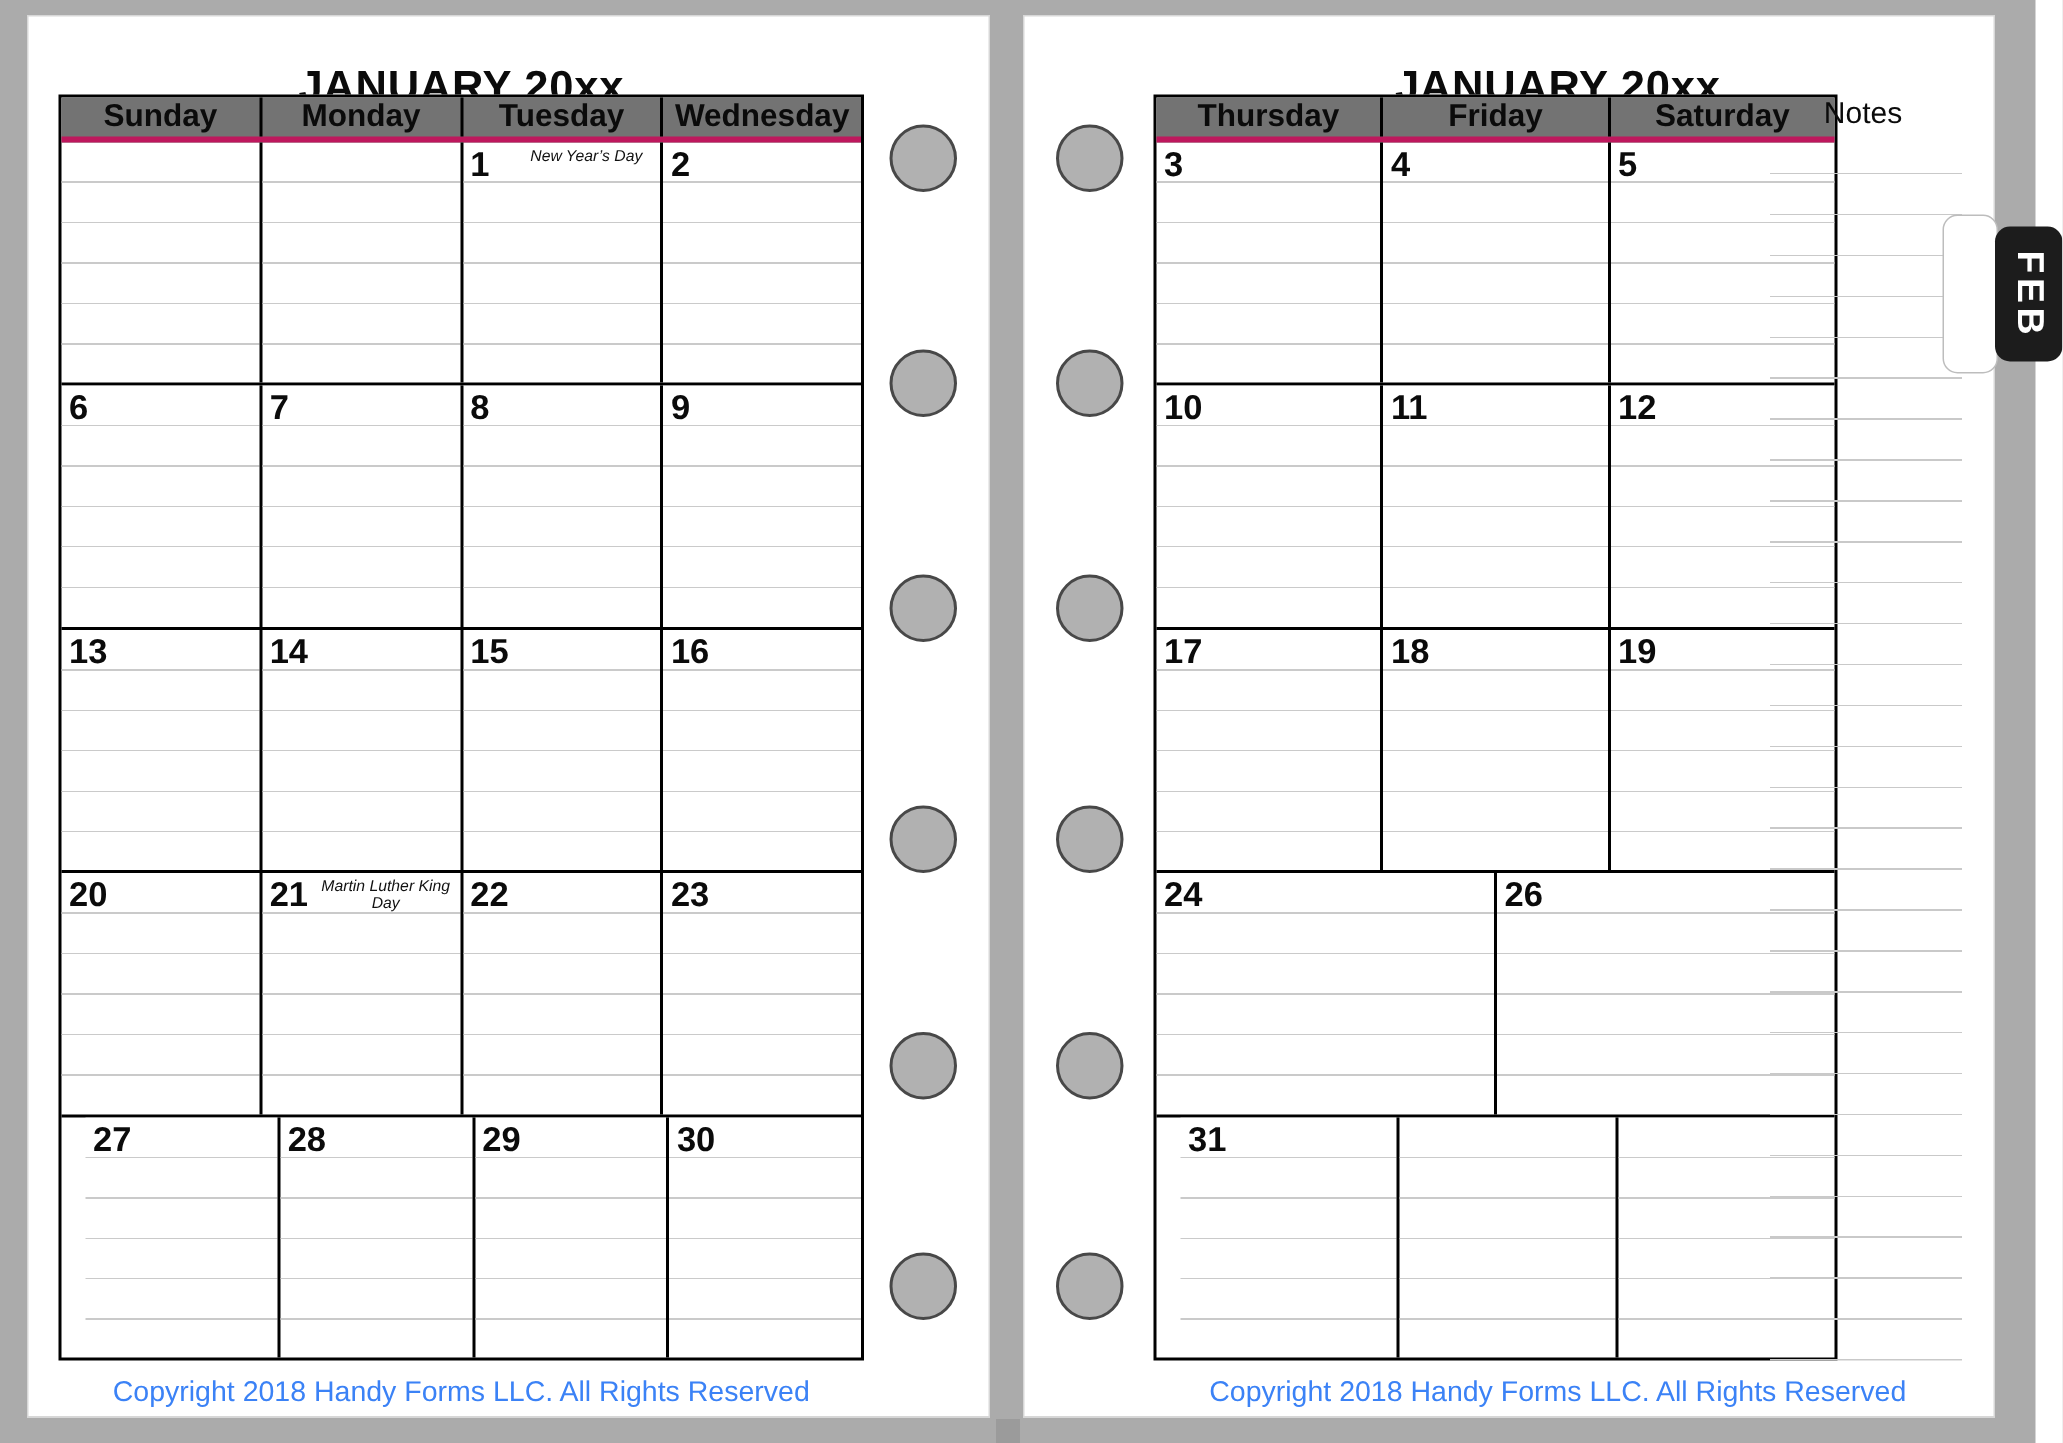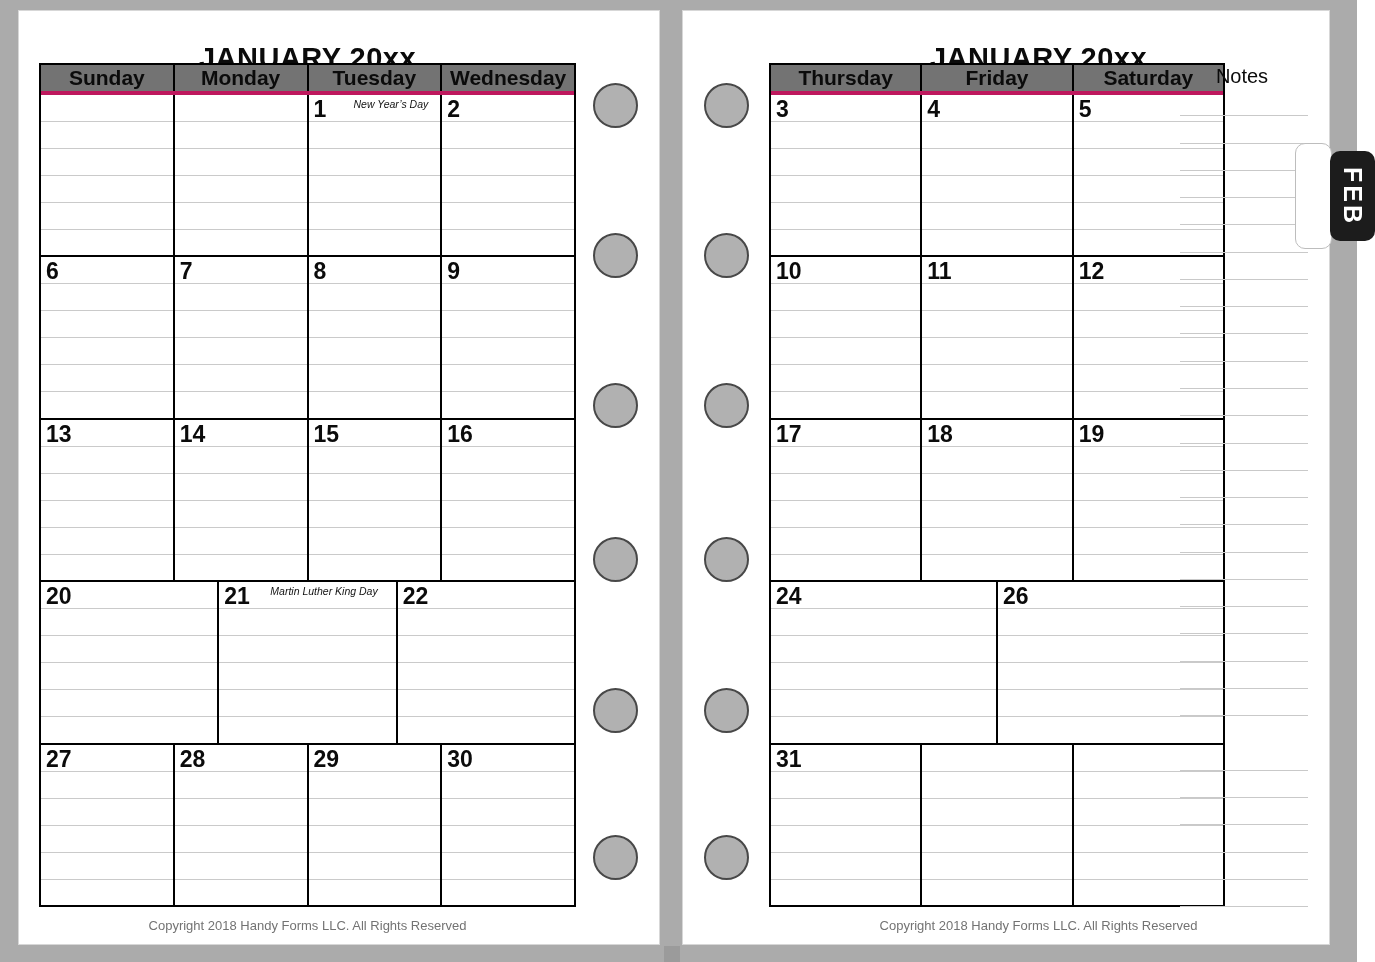--- a/index.html
+++ b/index.html
@@ -22,36 +22,36 @@
        display:flex;flex-direction:column;background:#fff;}
   .cal-left{left:20px;width:537px;}
   .cal-right{left:86px;width:456px;}
 
   .cal-header{display:flex;height:26px;flex:0 0 26px;background:#737373;border-bottom:4px solid #be185d;text-align:right;}
   .day-name{flex:1;border-right:2px solid #000;display:flex;align-items:center;justify-content:center;
             font-weight:bold;font-size:21px;color:#0b0b0b;}
   .day-name:last-child{border-right:none;}
 
   .week-row{display:flex;flex:1;border-bottom:2px solid #000;}
-  .cal .week-row:last-child{border-bottom:none;}
+  .cal .week-row:last-child{border-bottom:none;padding-left:16px;}
   .day-cell{flex:1;position:relative;border-right:2px solid #000;
     background-image:repeating-linear-gradient(to bottom,
       transparent 0, transparent 26px, #cacaca 26px, #cacaca 27px);}
   .day-cell:last-child{border-right:none;}
   .date-num{position:absolute;top:0;left:5px;font-weight:bold;font-size:23px;line-height:28px;color:#0b0b0b;}
   .holiday{position:absolute;top:4px;left:36px;right:3px;text-align:center;
            font-style:italic;font-size:10.5px;line-height:11px;color:#111;}
 
   .notes-label{position:absolute;left:493px;top:52px;width:132px;height:26px;line-height:26px;
                text-align:center;font-size:20px;color:#0b0b0b;}
   .notes-lines{position:absolute;left:497px;top:78px;width:128px;height:818px;
     background-image:repeating-linear-gradient(to bottom,
       transparent 0, transparent 26.3px, #c9c9c9 26.3px, #c9c9c9 27.27px);}
 
-  .copyright{position:absolute;top:907px;text-align:center;font-size:13px;color:#737373;}
+  .copyright{position:absolute;top:907px;text-align:center;font-size:19px;color:#3b82f6;}
   .cp-left{left:20px;width:537px;}
   .cp-right{left:86px;width:539px;}
 
   .hole{position:absolute;width:45px;height:45px;border-radius:50%;background:#b1b1b1;
         border:2px solid #484848;box-sizing:border-box;z-index:2;}
   .hc-left{left:593px;} .hc-right{left:704px;}
   .hr-1{top:83px;} .hr-2{top:233px;} .hr-3{top:383px;}
   .hr-4{top:537px;} .hr-5{top:688px;} .hr-6{top:835px;}
 
   .white-tab{position:absolute;left:1295px;top:143px;width:37px;height:106px;background:#fff;
@@ -124,20 +124,23 @@
         <div class="week-row">
           <div class="day-cell">
             <span class="date-num">20</span>
           </div>
           <div class="day-cell">
             <span class="date-num">21</span>
             <span class="holiday">Martin Luther King Day</span>
           </div>
           <div class="day-cell">
             <span class="date-num">22</span>
+          </div>
+          <div class="day-cell">
+            <span class="date-num">23</span>
           </div>
         </div>
         <div class="week-row">
           <div class="day-cell">
             <span class="date-num">27</span>
           </div>
           <div class="day-cell">
             <span class="date-num">28</span>
           </div>
           <div class="day-cell">

